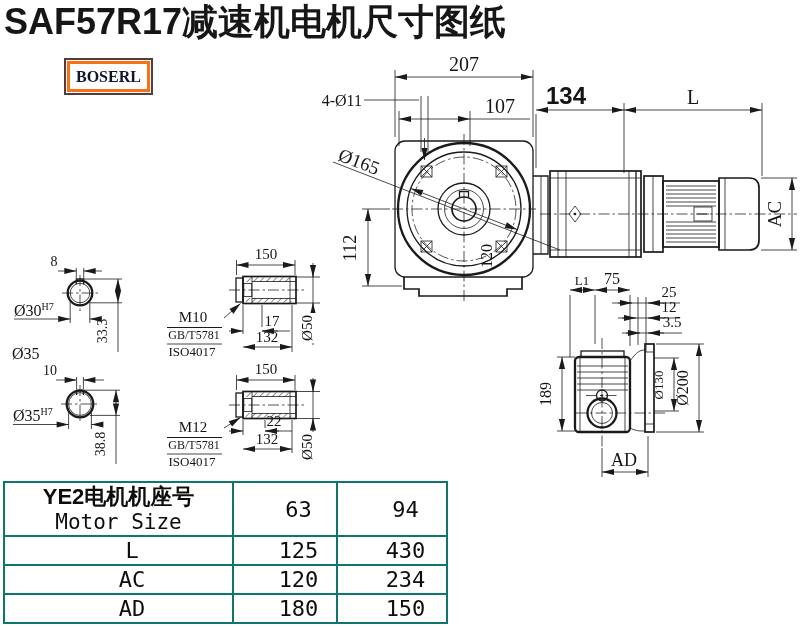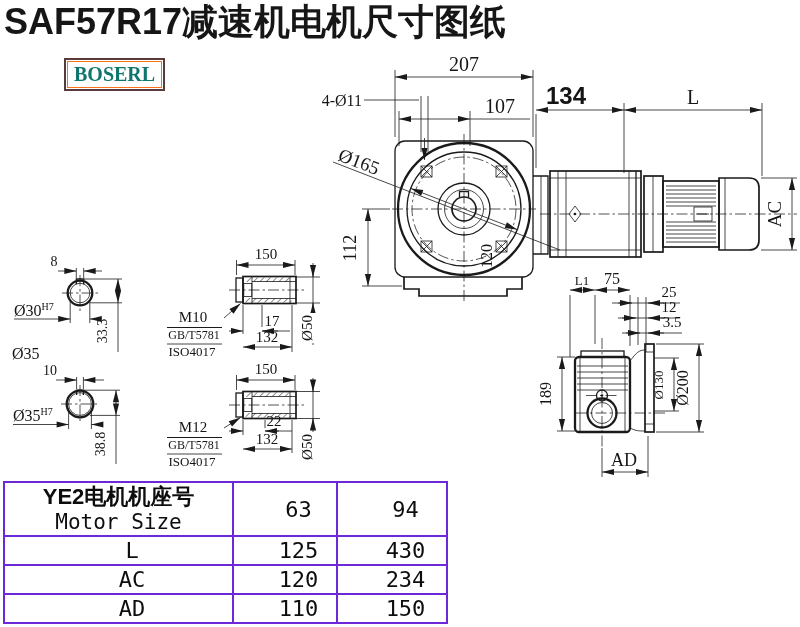--- a/index.html
+++ b/index.html
@@ -1,43 +1,43 @@
 <!DOCTYPE html>
 <html><head>
 <meta charset="utf-8">
 <style>
   html,body{margin:0;padding:0;background:#fff;}
   #canvas{position:relative;width:800px;height:627px;background:#fff;overflow:hidden;
           font-family:"Liberation Sans",sans-serif;}
   #title{position:absolute;left:4px;top:-2px;font-size:36px;font-weight:700;color:#161616;
          letter-spacing:0px;white-space:nowrap;}
   #logo{position:absolute;left:64px;top:58px;border:2px solid #5a3b3b;padding:1px;background:#fff;}
-  #logo .inner{border:1px solid #f97316;padding:0 6px;font-family:"Liberation Serif",serif;
-         font-weight:700;font-size:20px;color:#0f766e;line-height:25px;}
+  #logo .inner{border:3px solid #f97316;padding:0 6px;font-family:"Liberation Serif",serif;
+         font-weight:700;font-size:16px;color:#0f172a;line-height:25px;}
   svg{position:absolute;left:0;top:0;}
   .ln{fill:none;stroke:#1a1a1a;stroke-width:1.3}
   .b2{fill:none;stroke:#1a1a1a;stroke-width:1.7}
   .bd{fill:none;stroke:#1a1a1a;stroke-width:2.3}
   .tn{fill:none;stroke:#1a1a1a;stroke-width:0.8}
   .cl{fill:none;stroke:#1a1a1a;stroke-width:0.75;stroke-dasharray:11 3 2.5 3}
   .wh{fill:#fff;stroke:none}
   text{fill:#151515}
   .mid{text-anchor:middle}.end{text-anchor:end}
   .t20{font:20px "Liberation Serif",serif}
   .t19{font:19px "Liberation Serif",serif}
   .t18{font:18px "Liberation Serif",serif}
   .t16{font:16px "Liberation Serif",serif}
   .t15{font:15px "Liberation Serif",serif}
   .t14{font:14px "Liberation Serif",serif}
   .t13{font:13px "Liberation Serif",serif}
   .t12{font:12px "Liberation Serif",serif}
   .t10{font:10px "Liberation Serif",serif}
   .t134{font:700 24px "Liberation Sans",sans-serif}
   #spec-table{position:absolute;left:3px;top:481px;border-collapse:collapse;background:#fff;}
-  #spec-table td{border:2px solid #6d28d9;text-align:center;vertical-align:middle;color:#0d0d0d;}
+  #spec-table td{border:2px solid #0f766e;text-align:center;vertical-align:middle;color:#0d0d0d;}
   .c1{width:198px}.c2{width:73px}.c3{width:79px}
   .rh{height:52px}.rr{height:27px}
   .hdr-cn{font-size:22px;font-weight:600;font-family:"Liberation Sans",sans-serif;line-height:26px;}
   .hdr-en{font-size:21px;font-family:"DejaVu Sans Mono",monospace;line-height:24px;text-align:center;}
   .num{font-size:22px;font-family:"DejaVu Sans Mono",monospace;padding-left:28px;}
 </style>
 </head>
 <body>
 
 <div id="canvas">
@@ -442,19 +442,19 @@
       <td class="c2 num">125</td>
       <td class="c3 num">430</td>
     </tr>
     <tr class="rr">
       <td class="c1 num">AC</td>
       <td class="c2 num">120</td>
       <td class="c3 num">234</td>
     </tr>
     <tr class="rr">
       <td class="c1 num">AD</td>
-      <td class="c2 num">110</td>
+      <td class="c2 num">180</td>
       <td class="c3 num">150</td>
     </tr>
   </tbody>
     </table>
 
 </div>
 
 </body></html>

